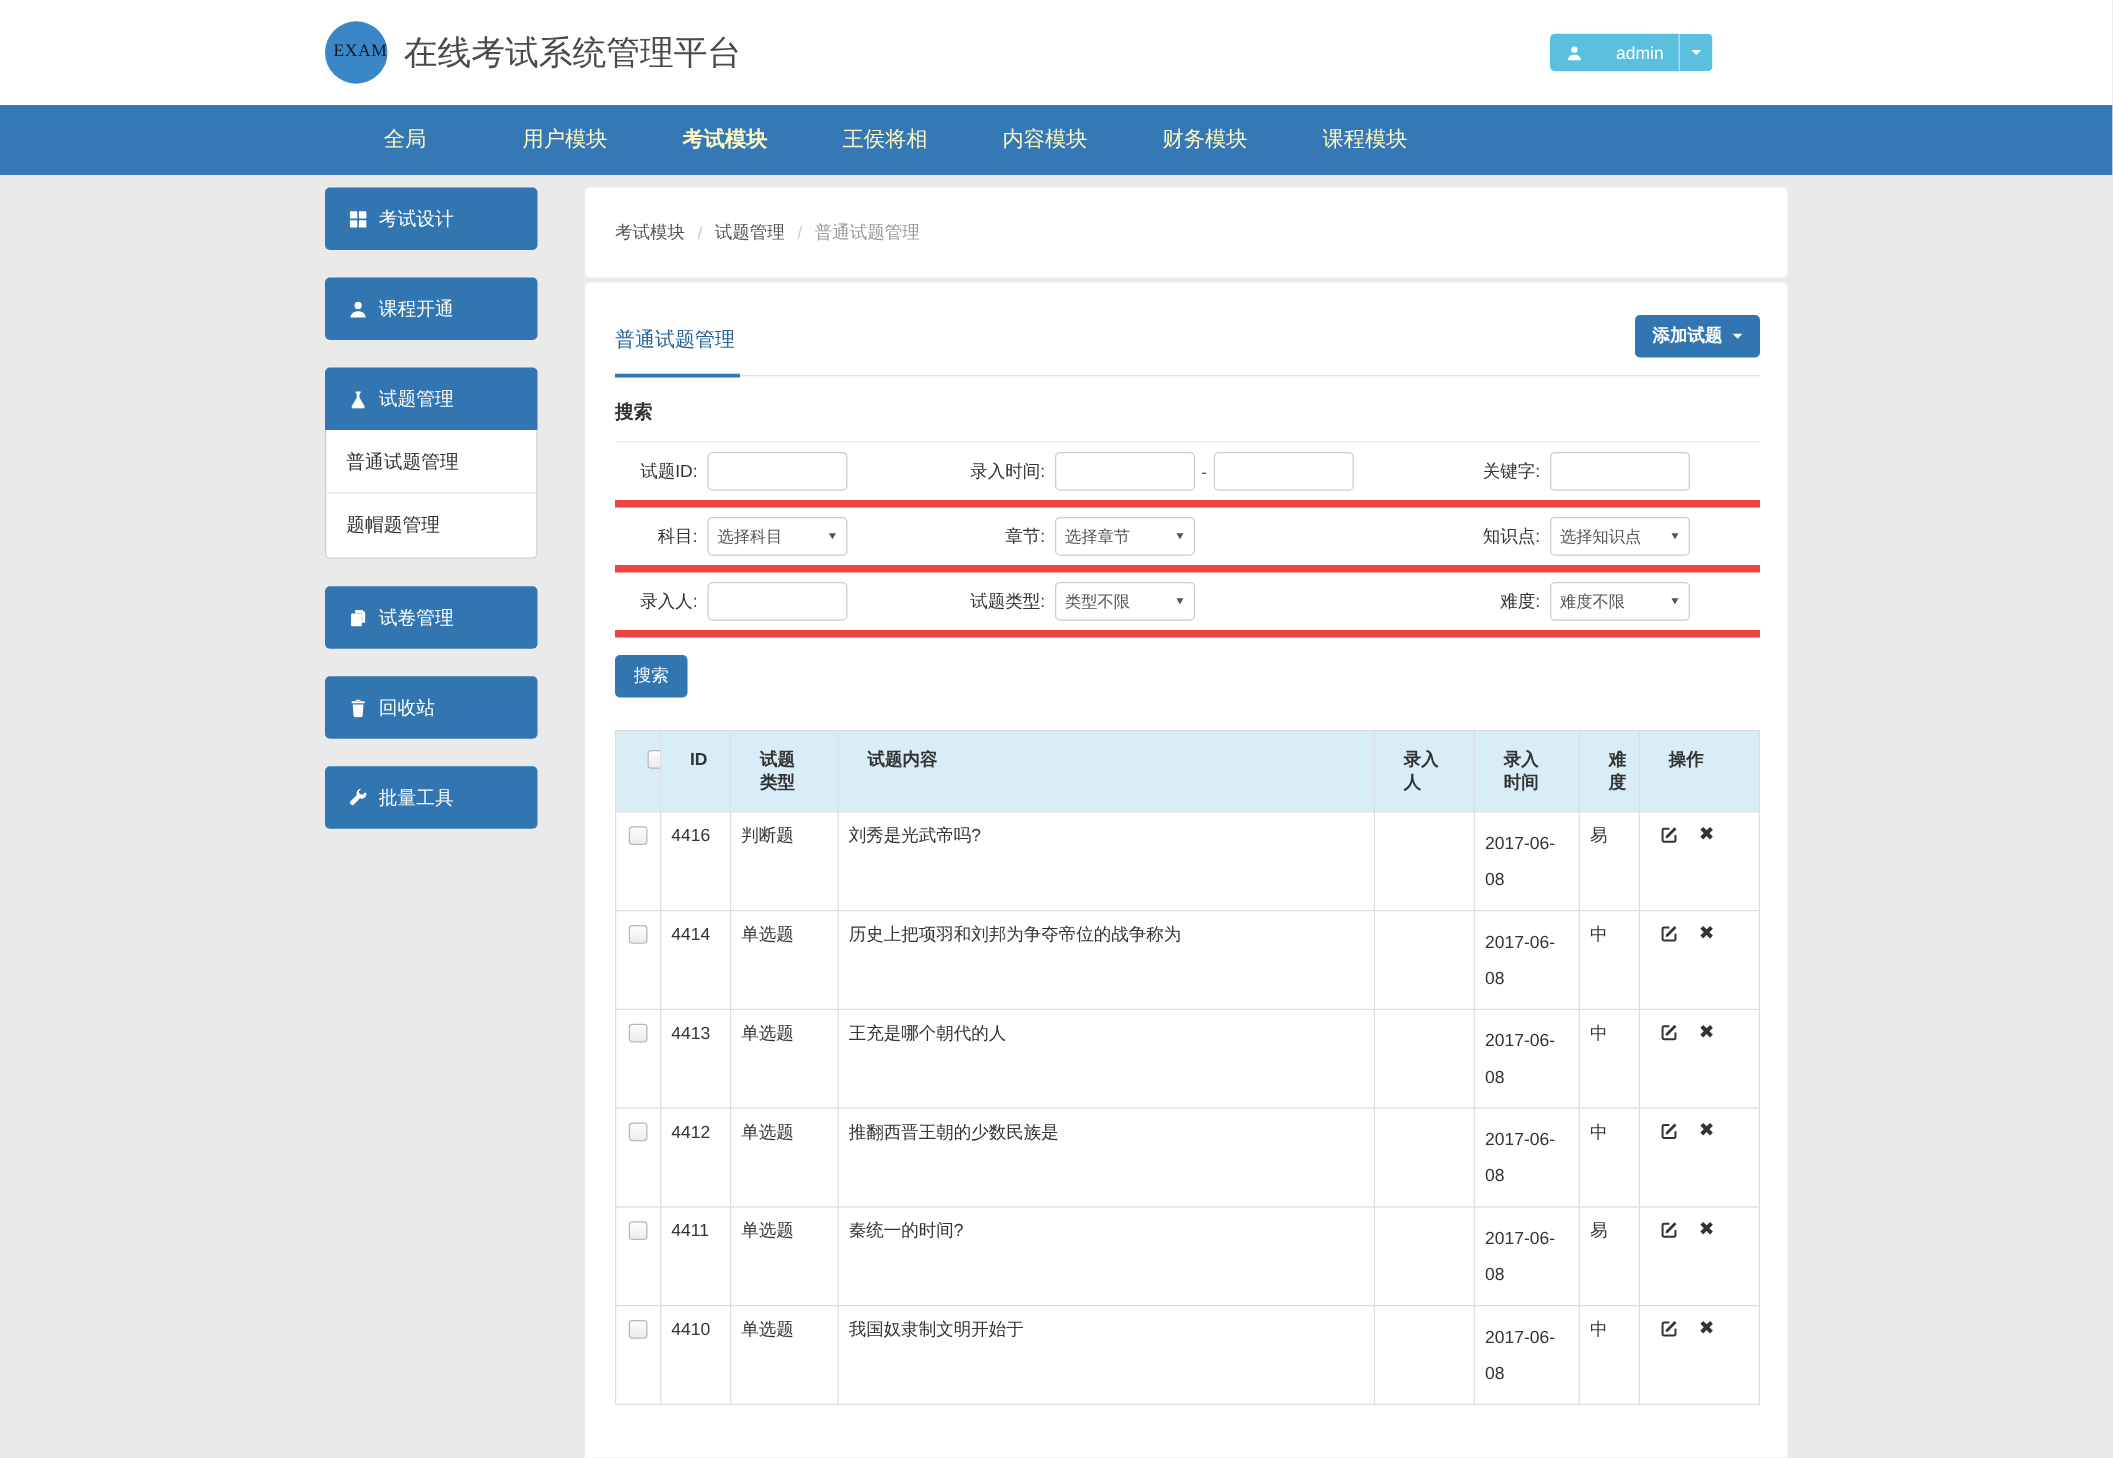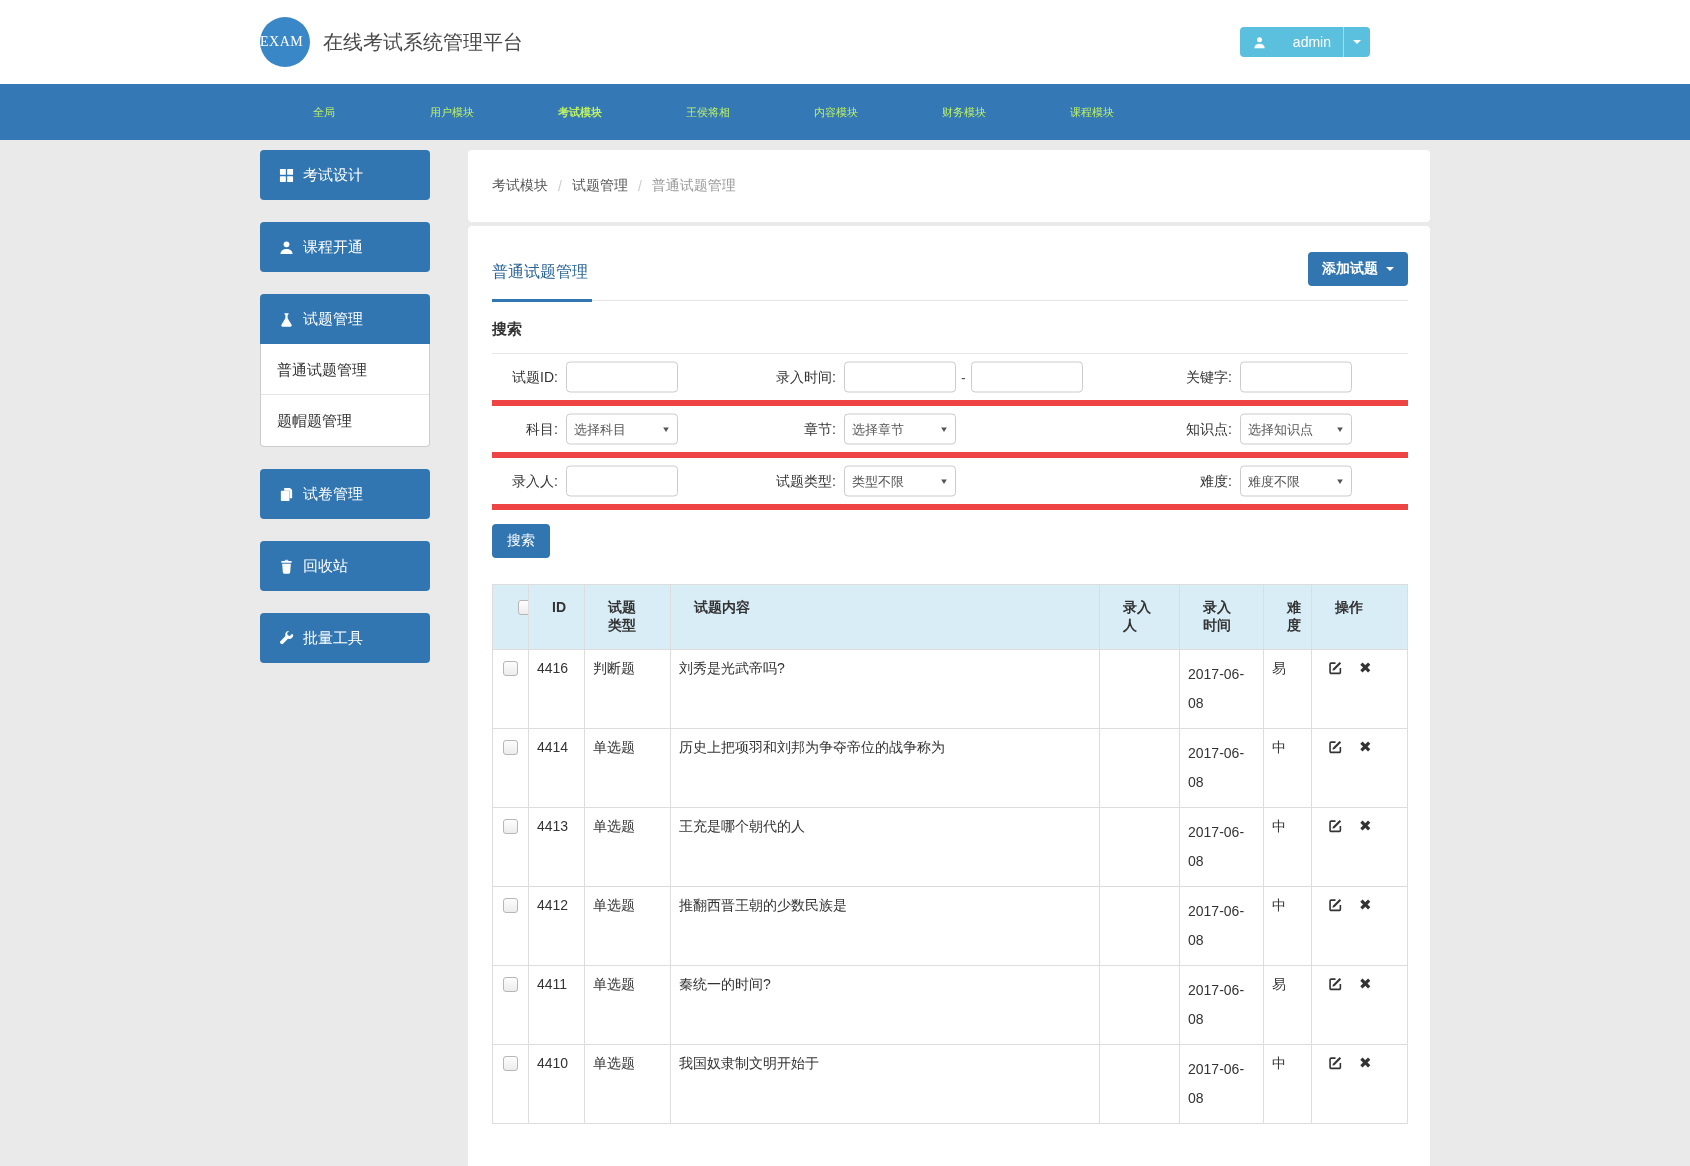--- a/index.html
+++ b/index.html
@@ -10,39 +10,39 @@
     font-family:"Liberation Sans","DejaVu Sans",sans-serif;
     font-size:14px;
   }
   .container { width:1170px; margin:0 auto; }
 
   
   .topbar { background:#ffffff; height:84px; }
   .topbar-inner { display:flex; align-items:center; justify-content:space-between; height:100%; }
   .brand { display:flex; align-items:center; gap:13px; }
   .logo {
-    width:50px; height:50px; border-radius:50%; background:#3a87c8; color:#ffffff;
-    display:flex; align-items:center; justify-content:flex-start;
+    width:50px; height:50px; border-radius:50%; background:#3a87c8; color:#0f172a;
+    display:flex; align-items:center; justify-content:flex-end;
     font-family:"Liberation Serif","DejaVu Serif",serif; font-size:14px; letter-spacing:.5px;
   }
-  .app-title { font-size:20px; font-weight:normal; color:#4a4a4a; margin:0; }
+  .app-title { font-size:27px; font-weight:normal; color:#4a4a4a; margin:0; }
   .user-group { display:flex; margin-right:60px; }
   .user-btn,.user-caret {
     background:#5bc0de; color:#fff; border:none; height:30px;
     display:flex; align-items:center; font-size:14px; cursor:pointer;
     font-family:inherit;
   }
   .user-btn { padding:0 12px; border-radius:4px 0 0 4px; gap:25px; }
   .user-caret { padding:0 9px; border-radius:0 4px 4px 0; border-left:1px solid rgba(255,255,255,.45); }
   .caret { width:0; height:0; border-left:4px solid transparent; border-right:4px solid transparent; border-top:4px solid #fff; display:inline-block; }
 
   
   .navbar { background:#3478b5; height:56px; }
   .nav-inner { display:flex; height:100%; }
-  .nav-item { color:#bef264; width:128px; text-align:center; line-height:56px; font-size:11px; text-decoration:none; cursor:pointer; }
+  .nav-item { color:#fef9c3; width:128px; text-align:center; line-height:56px; font-size:17px; text-decoration:none; cursor:pointer; }
   .nav-item.active { font-weight:bold; }
 
   
   .page { display:flex; gap:38px; padding-top:10px; }
   .sidebar { width:170px; flex:none; }
   .side-card { margin-bottom:22px; }
   .side-btn {
     background:#3276b1; color:#fff; height:50px; display:flex; align-items:center;
     padding-left:18px; gap:9px; border-radius:4px; cursor:pointer; font-size:15px;
   }

